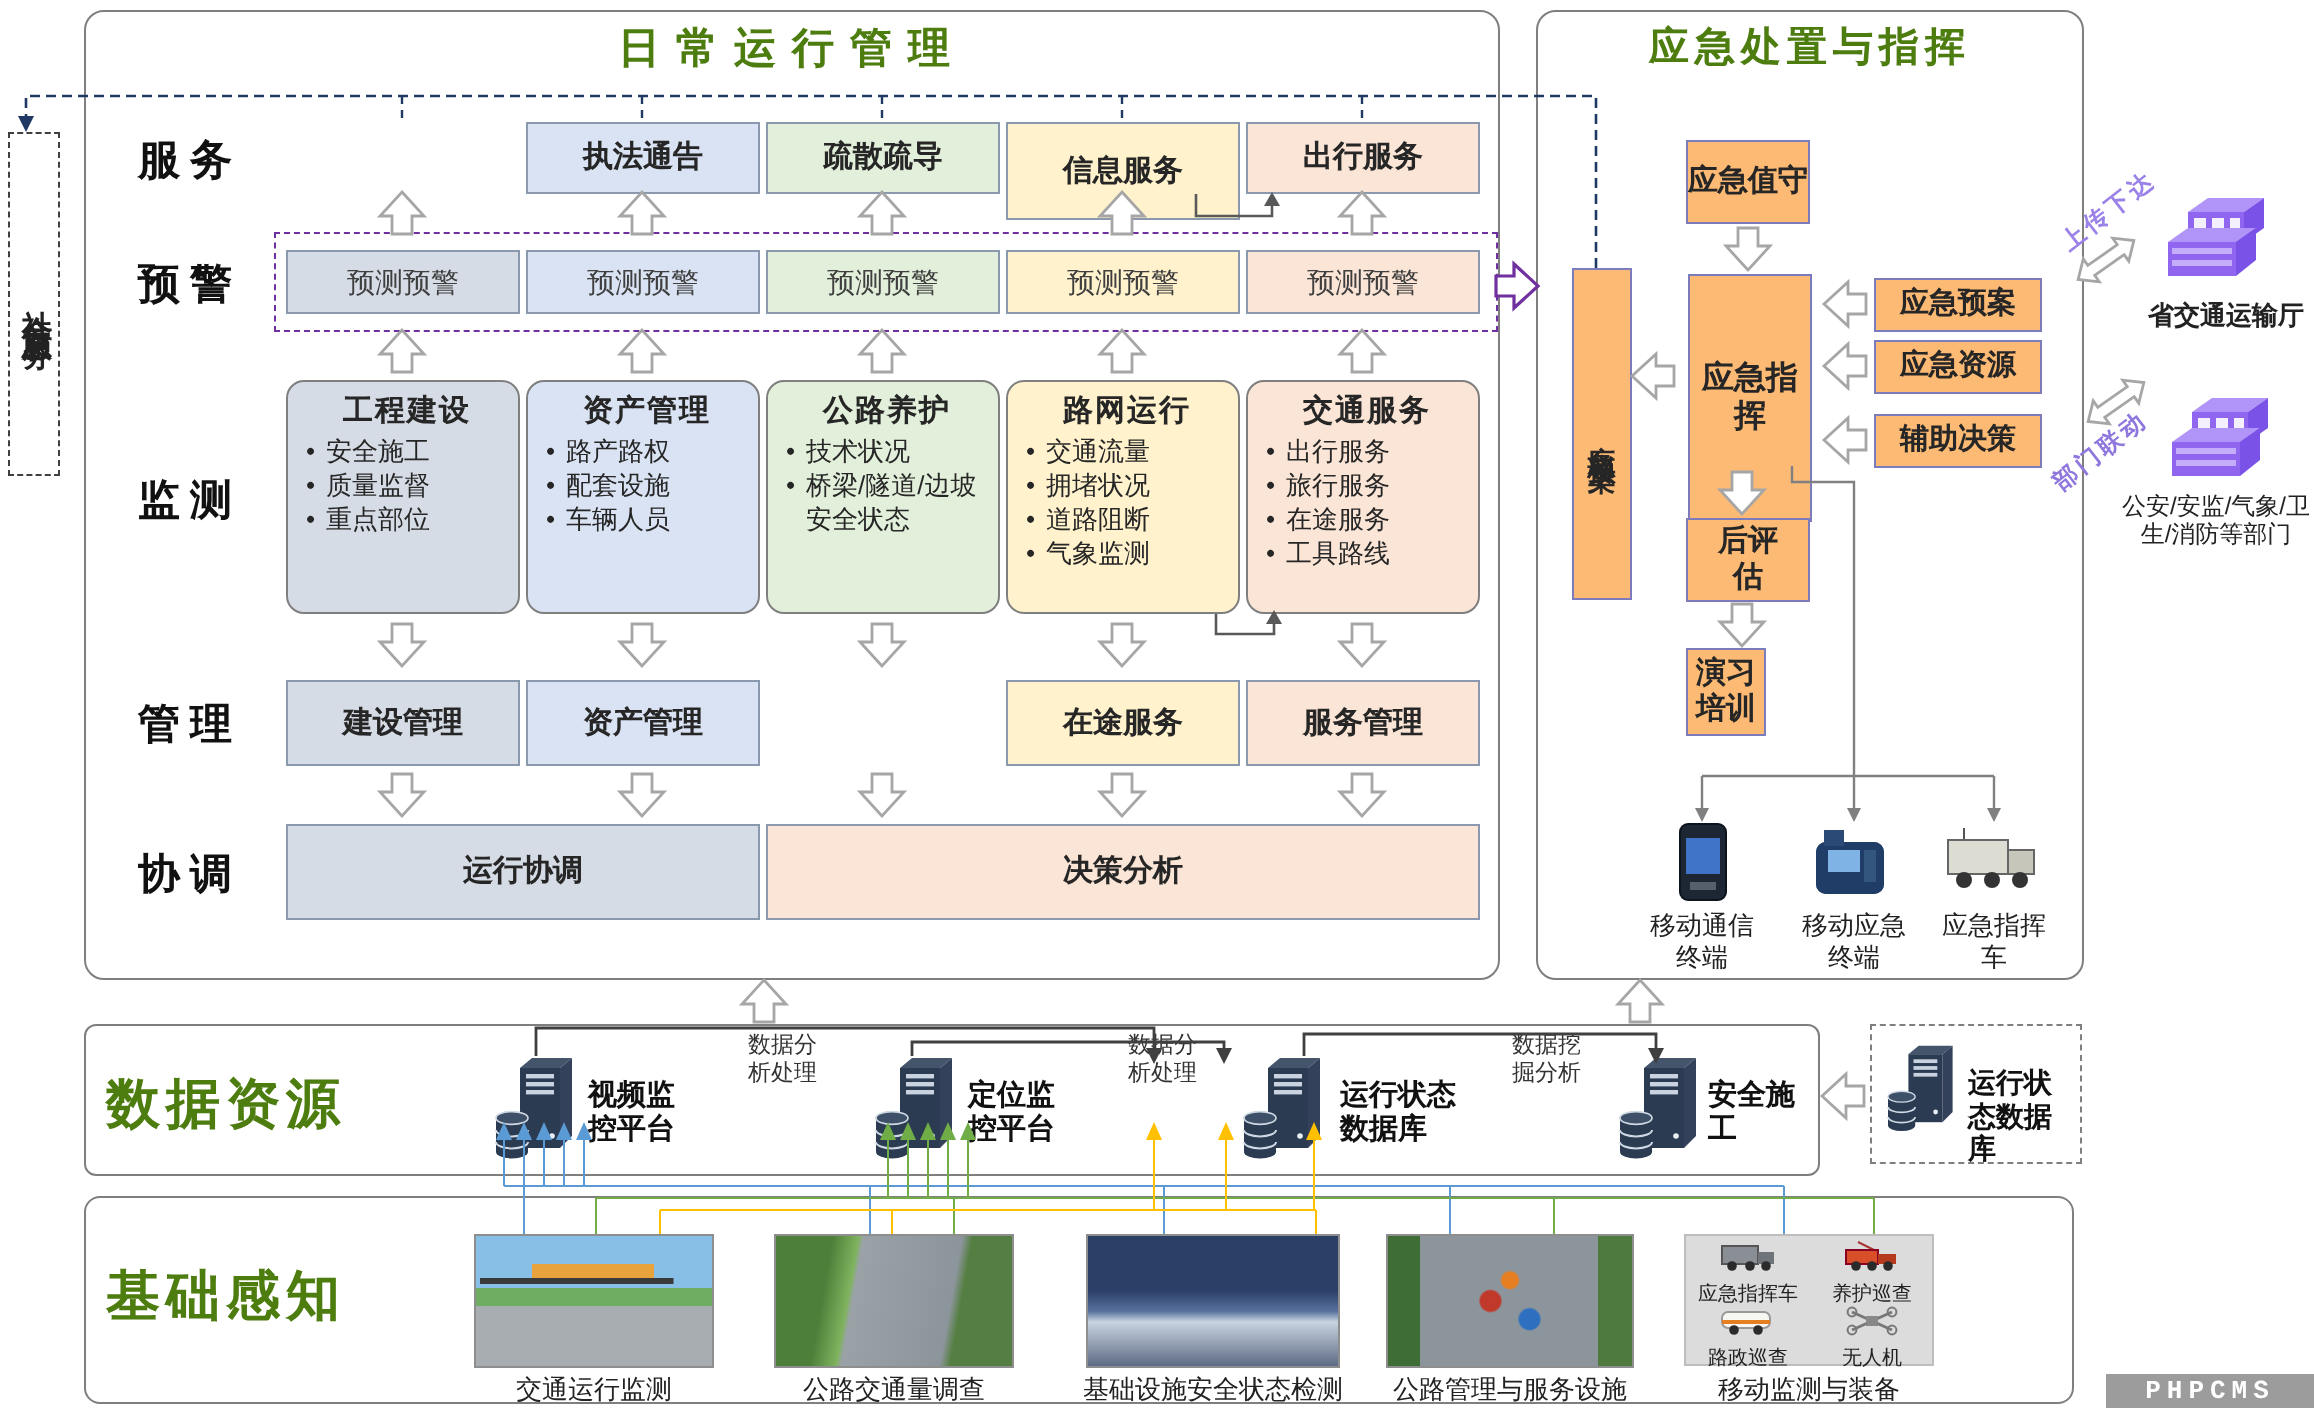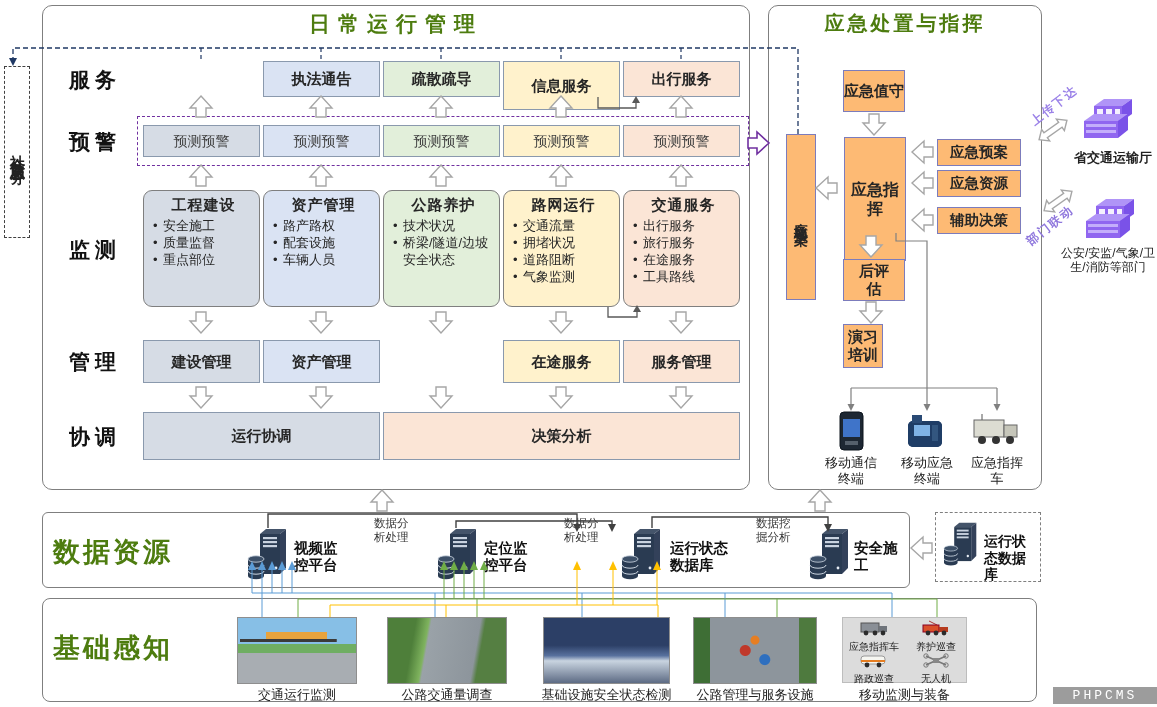--- a/index.html
+++ b/index.html
@@ -21,21 +21,21 @@
   .pb{position:absolute;box-sizing:border-box;background:#fdba74;border:1px solid #7c7cbc;display:flex;align-items:center;
       justify-content:center;text-align:center;font-size:15px;font-weight:600;color:#262626;line-height:1.2}
   .vt{writing-mode:vertical-rl;text-orientation:upright;letter-spacing:3px}
   .dashbox{position:absolute;box-sizing:border-box;border:1.5px dashed #404040;display:flex;align-items:center;justify-content:center}
   .lbl{position:absolute;font-size:14.5px;font-weight:600;color:#111;line-height:1.18}
   .small{position:absolute;font-size:11.5px;color:#333;line-height:1.2}
   .cap{position:absolute;font-size:13px;color:#222;text-align:center;line-height:1.2}
   .photo{position:absolute;height:67px;border:1px solid #8e8e8e;box-sizing:border-box}
   .overlay{position:absolute;left:0;top:0;z-index:60;pointer-events:none}
   .rot{position:absolute;font-size:12px;font-weight:600;color:#9b82e8;letter-spacing:2px;transform:rotate(-38deg)}
-  .wm{position:absolute;background:#9c9c9c;color:#fff;font-family:"Liberation Mono",monospace;font-weight:400;
+  .wm{position:absolute;background:#9c9c9c;color:#fff;font-family:"Liberation Mono",monospace;font-weight:700;
       font-size:13px;letter-spacing:3px;display:flex;align-items:center;justify-content:center}
   .eq{position:absolute;width:58px;text-align:center}
   .eqlbl{font-size:10px;color:#222;line-height:1.1}
 </style>
 </head>
 <body>
 
 <div class="stage">
 
   <div class="panel" style="left:42px;top:5px;width:708px;height:485px"></div>

